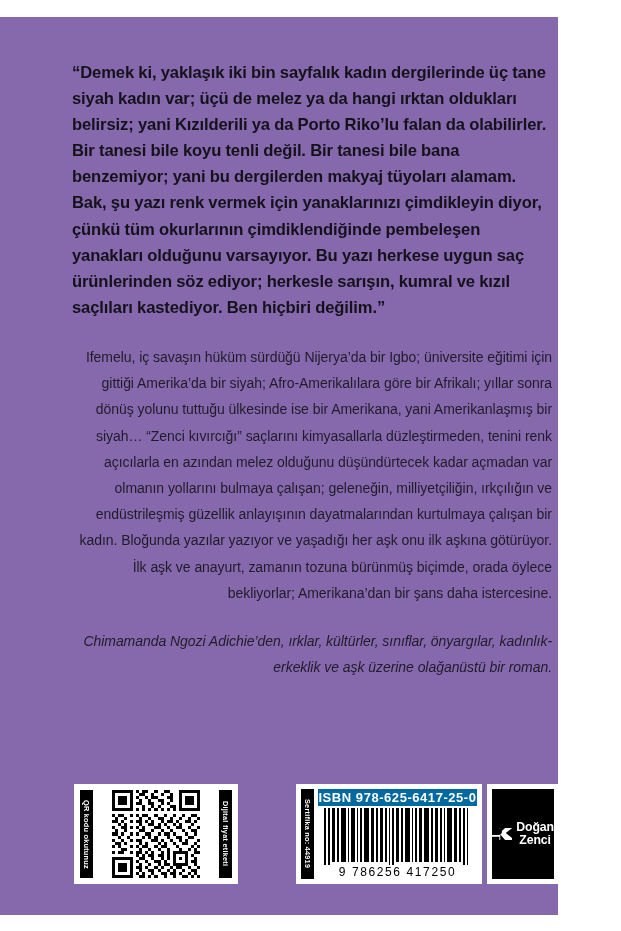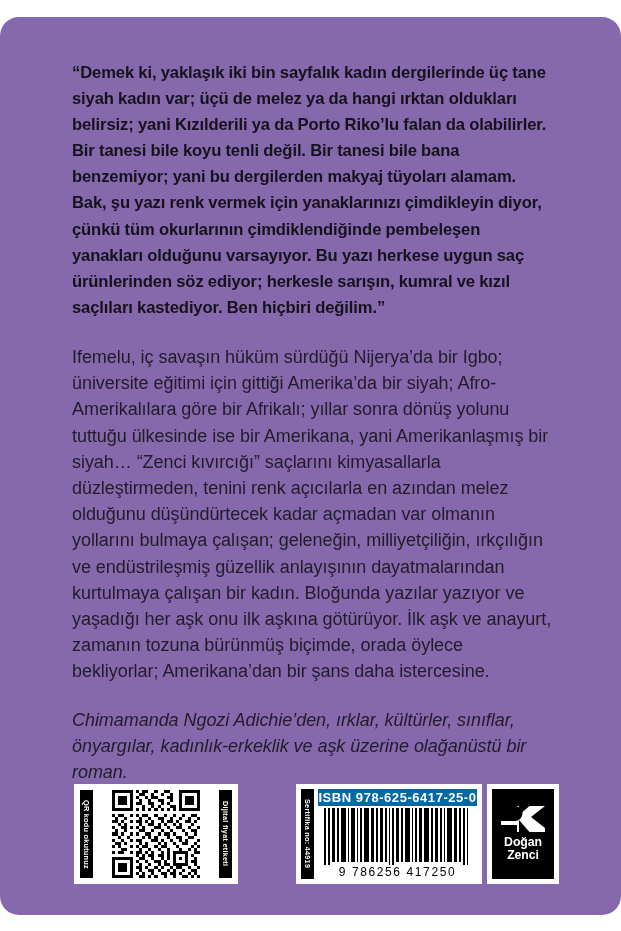--- a/index.html
+++ b/index.html
@@ -11,25 +11,24 @@
     width: 621px;
     height: 931px;
     font-family: "Liberation Sans", sans-serif;
     overflow: hidden;
   }
 
   #cover {
     position: absolute;
     left: 0;
     top: 17px;
-    width: 621px;
+    width: 558px;
     height: 898px;
     background: #8668ad;
     box-sizing: border-box;
-    border-radius: 19px;
   }
 
   
   .text-area {
     position: absolute;
     left: 72px;
     top: 43px;
     width: 480px;
   }
 
@@ -37,25 +36,26 @@
     font-weight: bold;
     font-size: 16.6px;
     line-height: 26.1px;
     letter-spacing: -0.12px;
     color: #15121b;
     margin: 0 0 23px 0;
     word-spacing: -0.2px;
   }
 
   .body-par {
-    font-size: 18px;
+    font-size: 14px;
     line-height: 26.2px;
     letter-spacing: -0.05px;
     color: #201c28;
     margin: 0 0 22px 0;
+    text-align: right;
   }
   .body-par:last-child { margin-bottom: 0; font-style: italic; }
 
   
   .bottom-row {
     position: absolute;
     left: 0;
     top: 762px;
     width: 621px;
     height: 110px;
@@ -164,21 +164,21 @@
     height: 100px;
     background: #ffffff;
     box-sizing: border-box;
     padding: 5px;
   }
   .logo-box {
     width: 100%;
     height: 100%;
     background: #000000;
     display: flex;
-    flex-direction: column;
+    flex-direction: row;
     align-items: center;
     justify-content: center;
     gap: 4px;
   }
   .logo-mark { display: block; }
   .logo-text {
     color: #ffffff;
     font-weight: bold;
     font-size: 12.3px;
     line-height: 13.5px;

